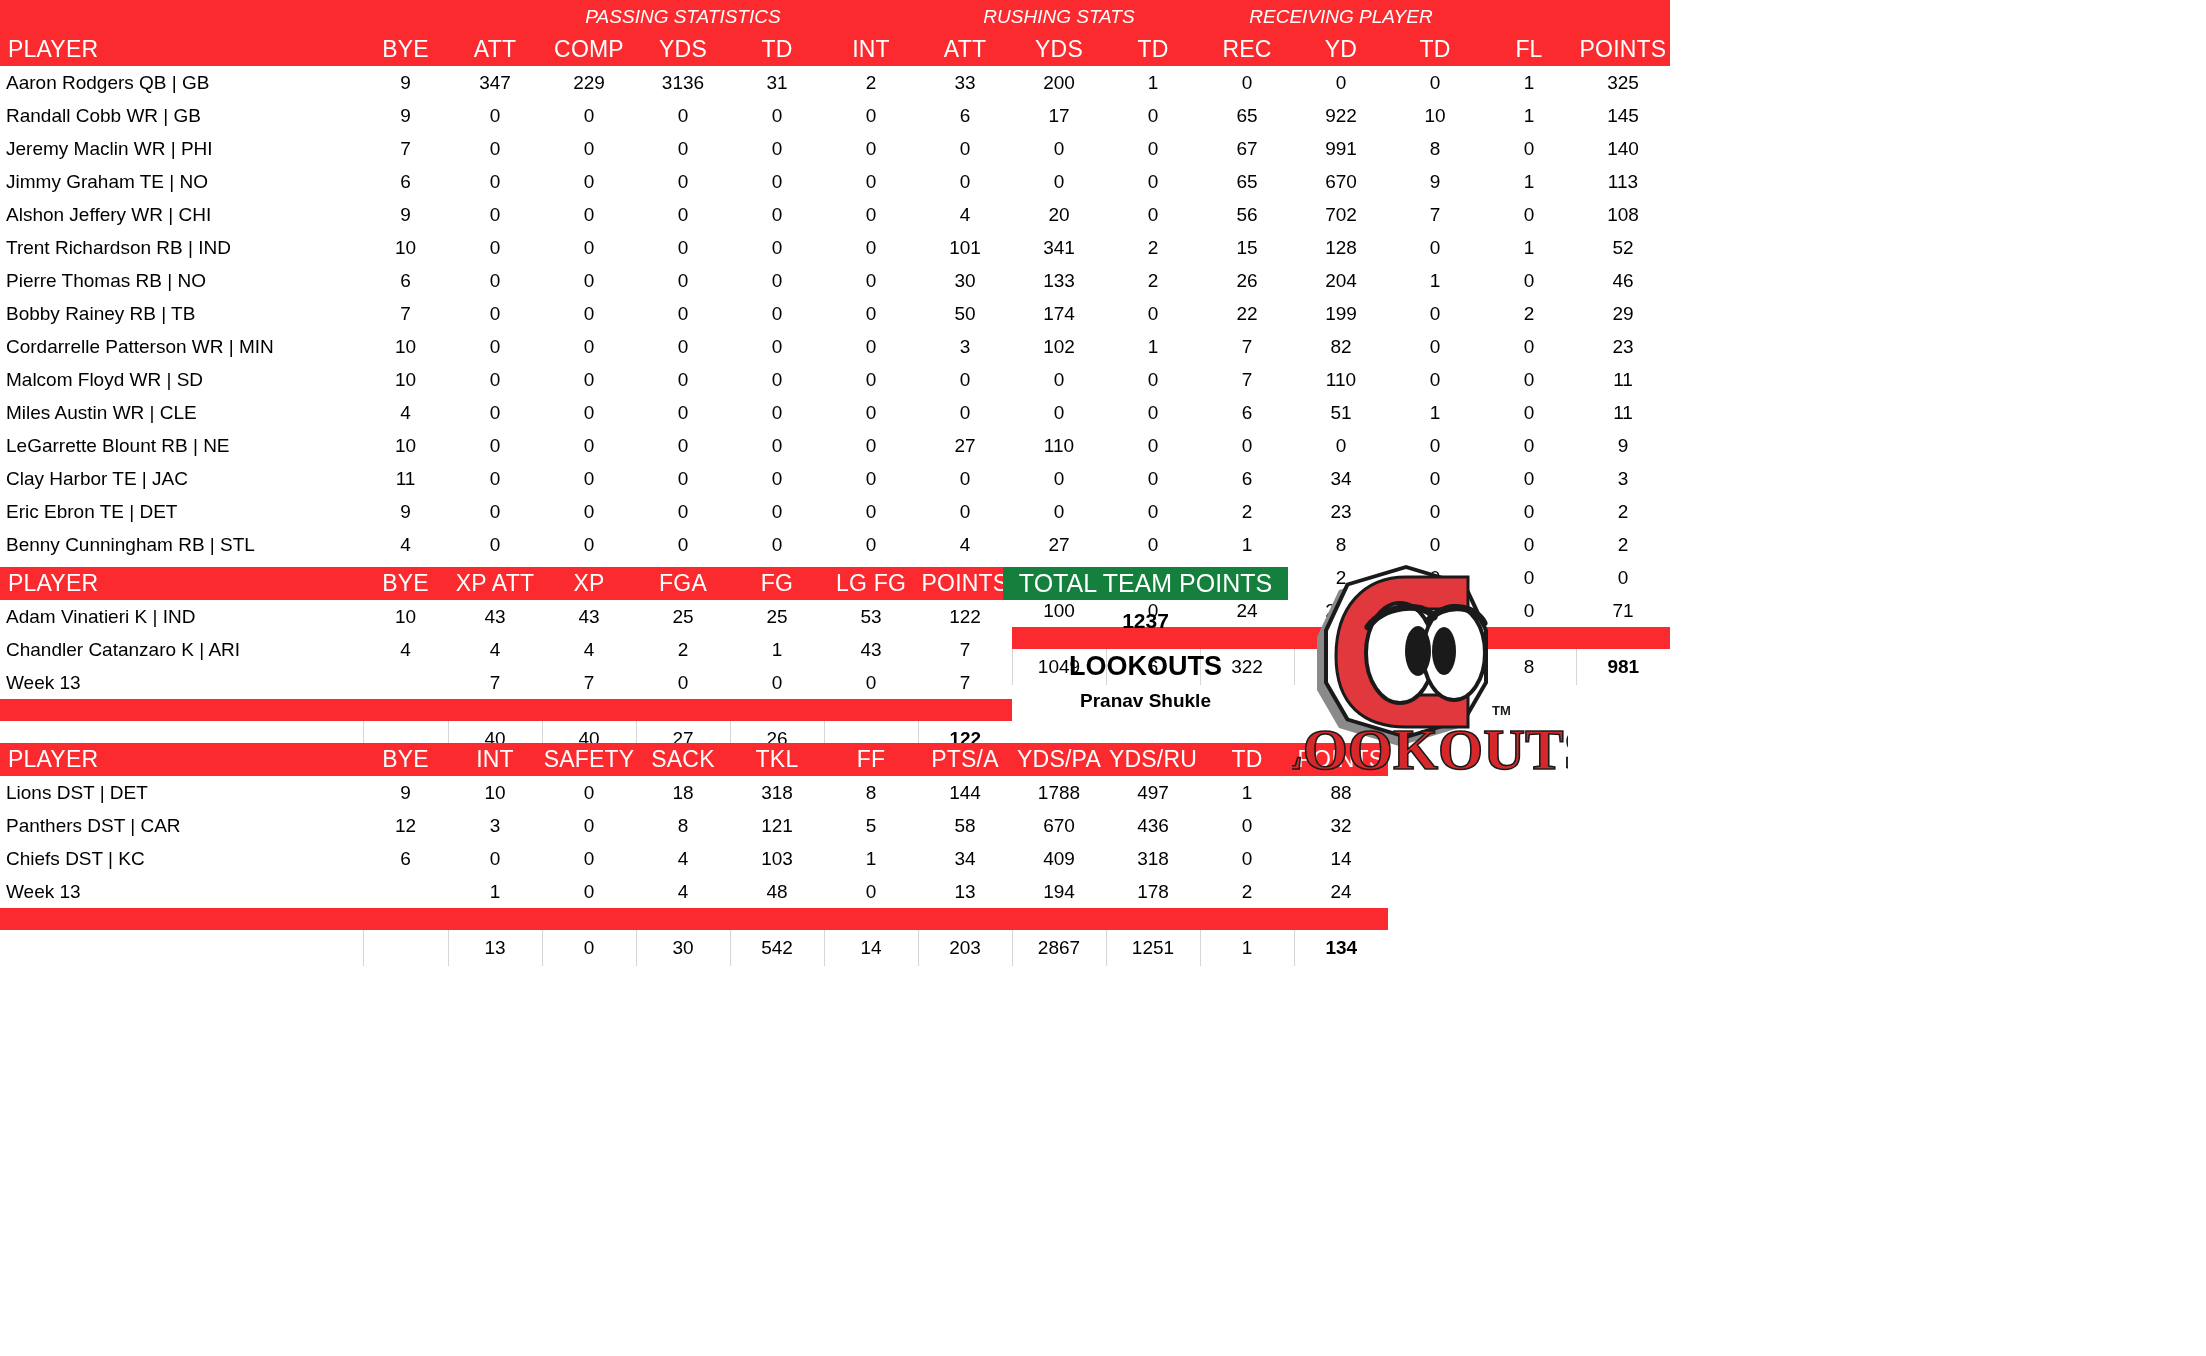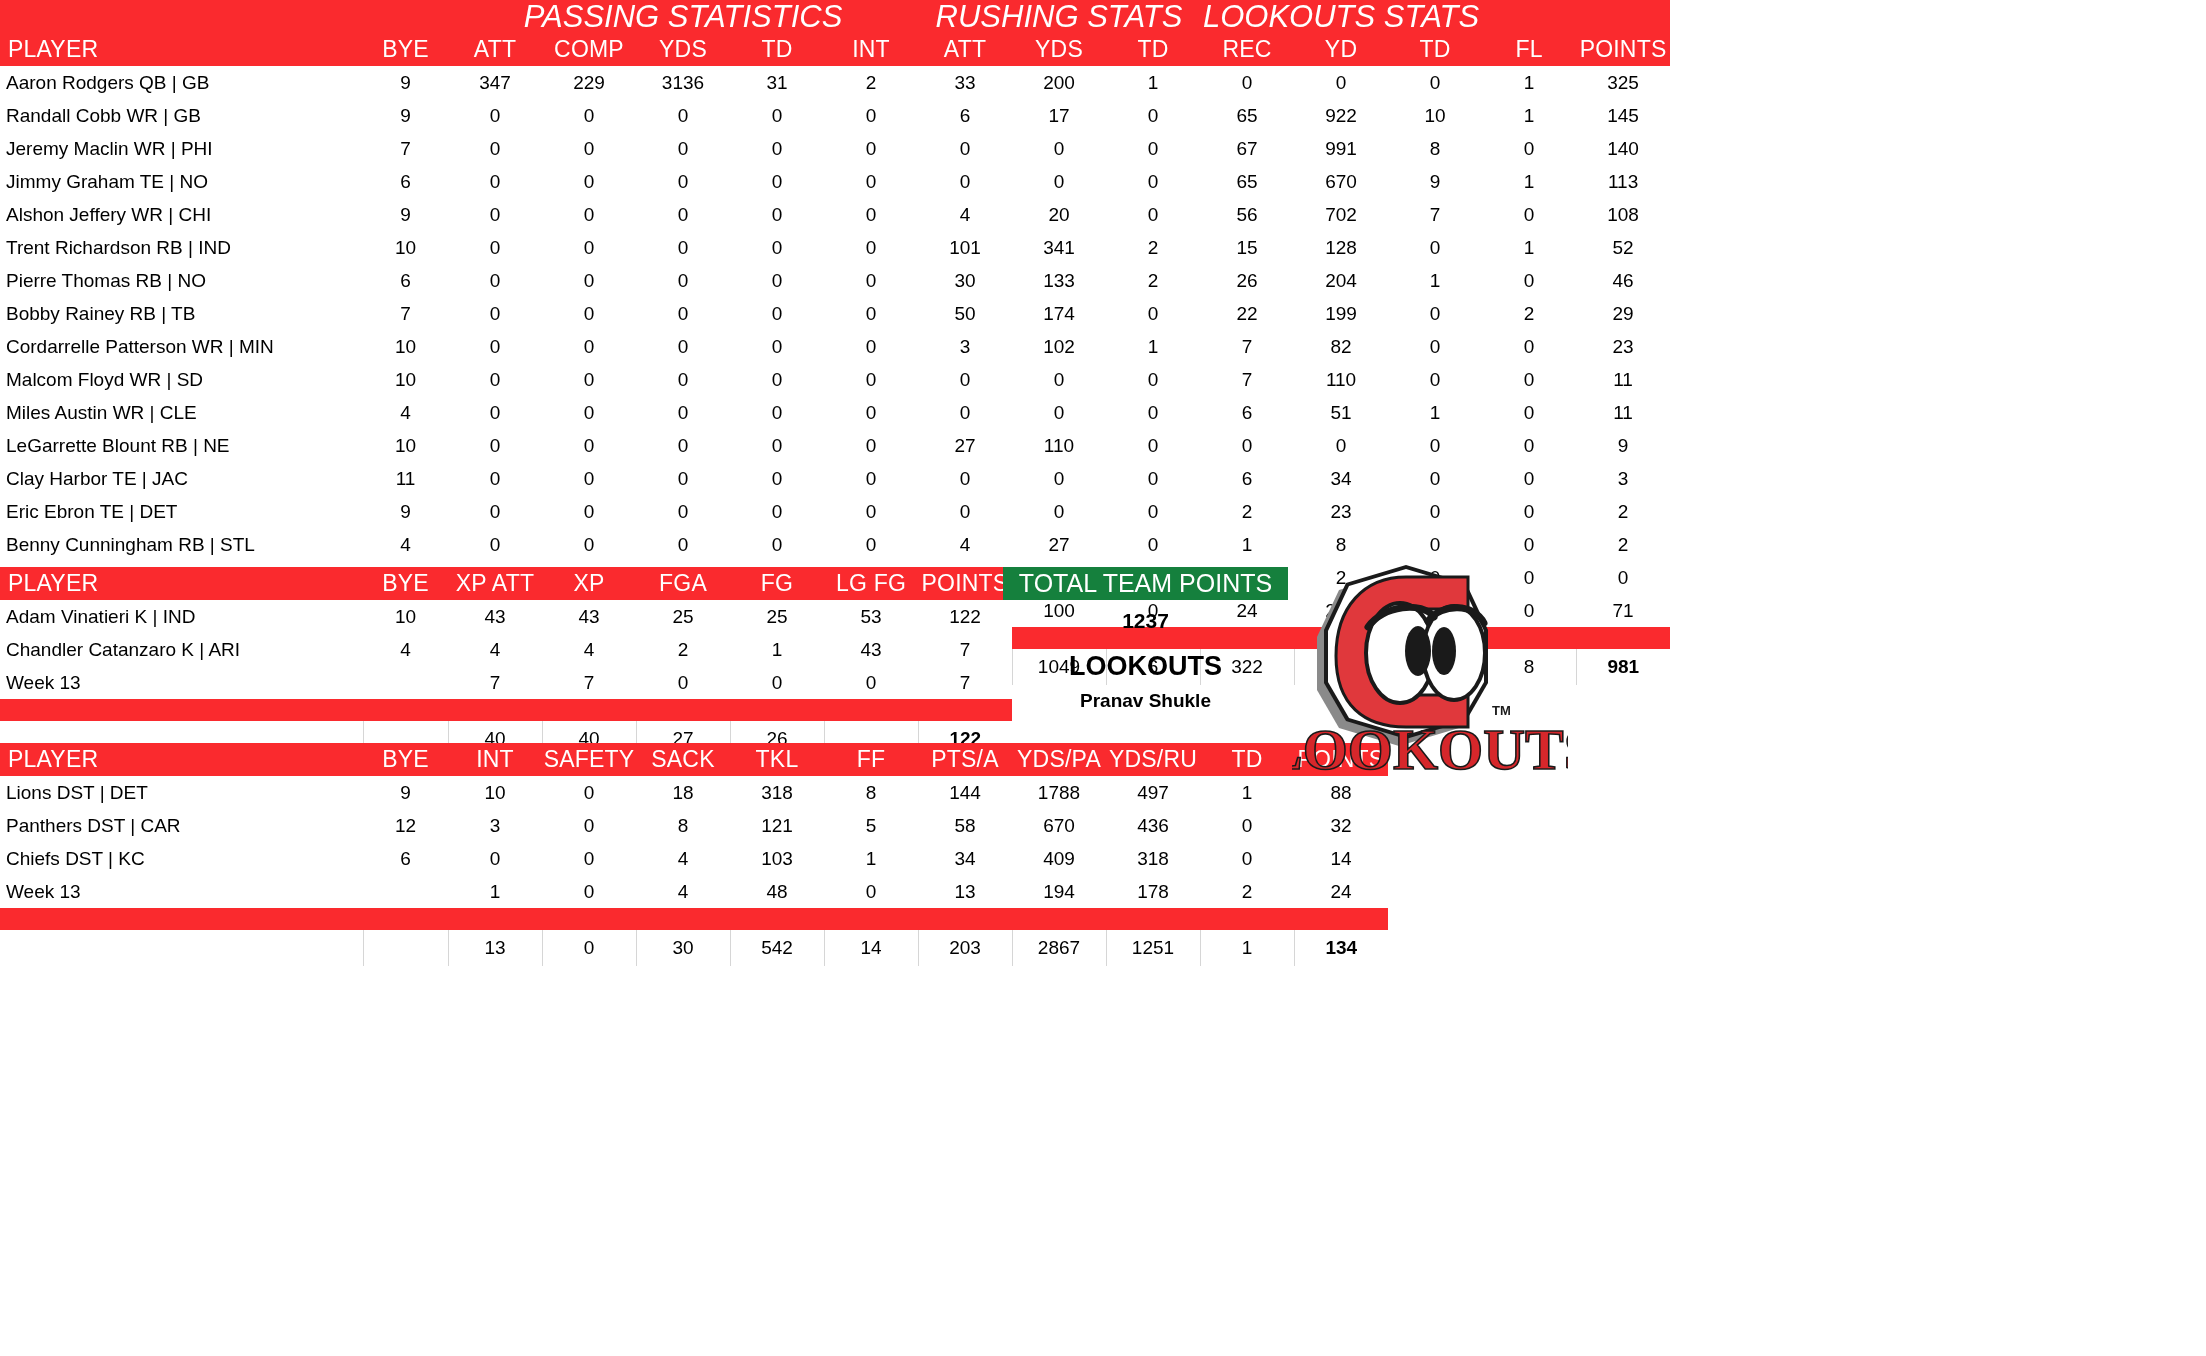--- a/index.html
+++ b/index.html
@@ -36,21 +36,21 @@
     color: #ffffff;
     font-weight: bold;
     font-size: 23px;
     letter-spacing: 0.2px;
   }
   .grouphdr {
     background: #fa2a2e;
     color: #ffffff;
     font-weight: bold;
     font-style: italic;
-    font-size: 31px;
+    font-size: 19px;
     text-align: center;
     height: 37px;
     line-height: 37px;
   }
   .hdr.left, .grouphdr.left { text-align: left; padding-left: 8px; margin-left: 17px; }
 
   
   td.d {
     background: #ffffff;
     border-bottom: 1px solid #d6d6d6;
@@ -143,21 +143,21 @@
         <col style="width:94px">
         <col style="width:94px">
       <col style="width:94px">
         <col style="width:94px">
     </colgroup>
     <thead>
       <tr>
         <th class="grouphdr" colspan="2"></th>
         <th class="grouphdr" colspan="5">PASSING STATISTICS</th>
         <th class="grouphdr" colspan="3">RUSHING STATS</th>
-        <th class="grouphdr" colspan="3">LOOKOUTS STATS</th>
+        <th class="grouphdr" colspan="3">RECEIVING PLAYER</th>
         <th class="grouphdr" colspan="2"></th>
       </tr>
       <tr>
         <th class="hdr left">PLAYER</th>
         <th class="hdr">BYE</th>
         <th class="hdr">ATT</th>
         <th class="hdr">COMP</th>
         <th class="hdr">YDS</th>
         <th class="hdr">TD</th>
         <th class="hdr">INT</th>

